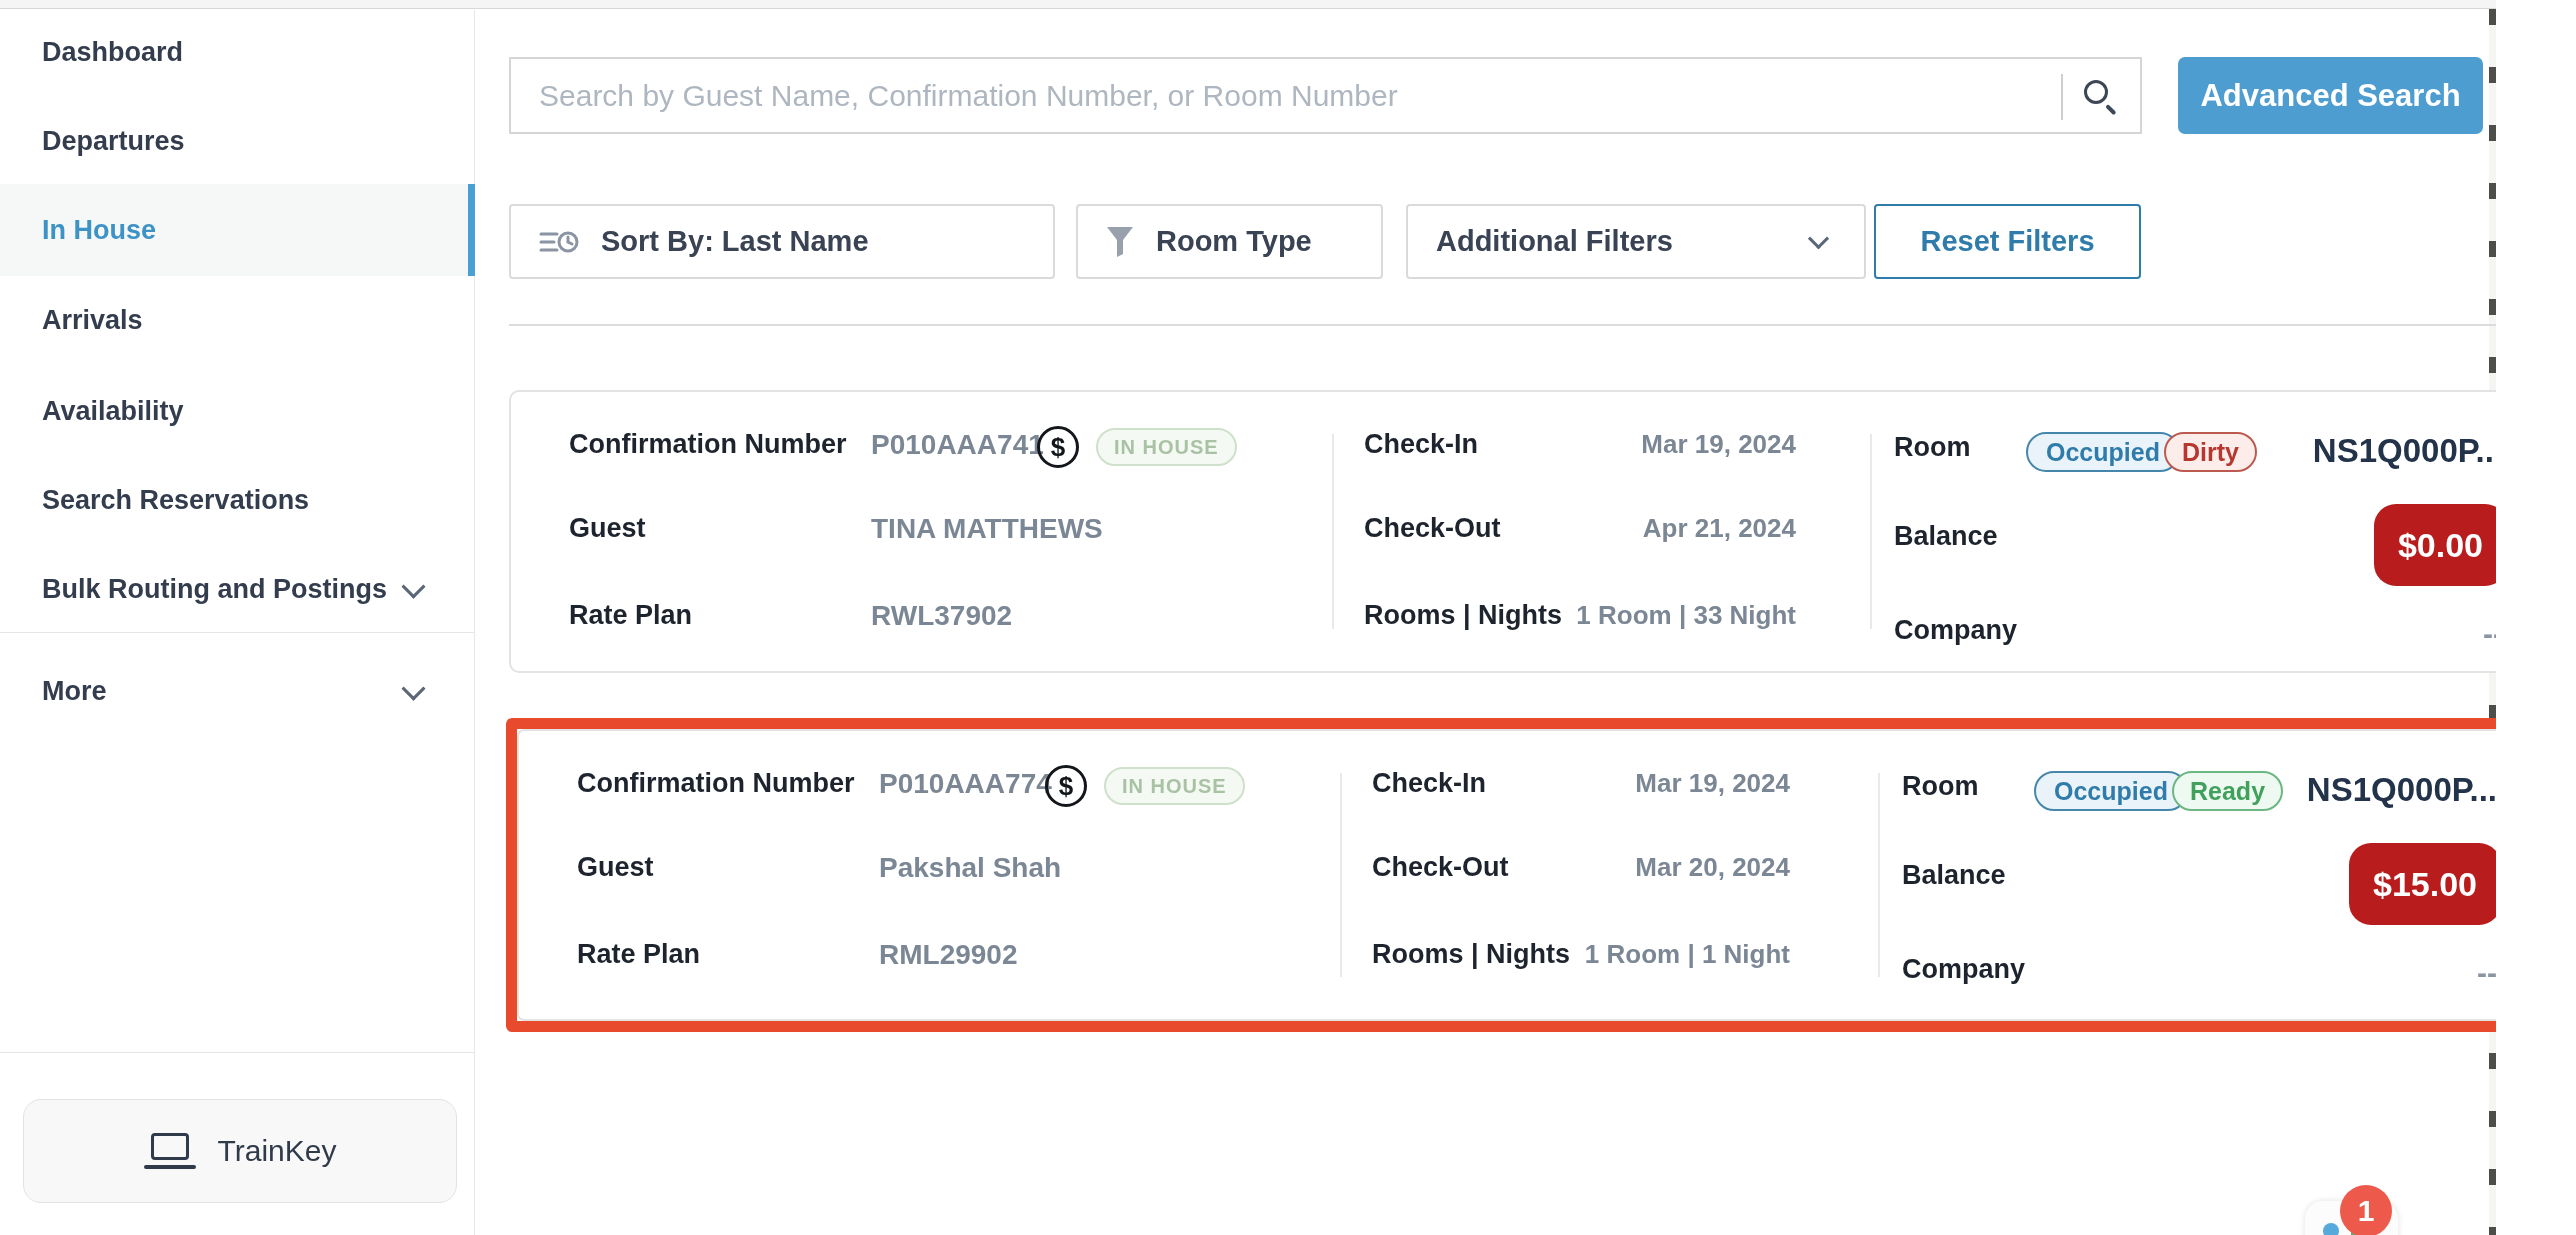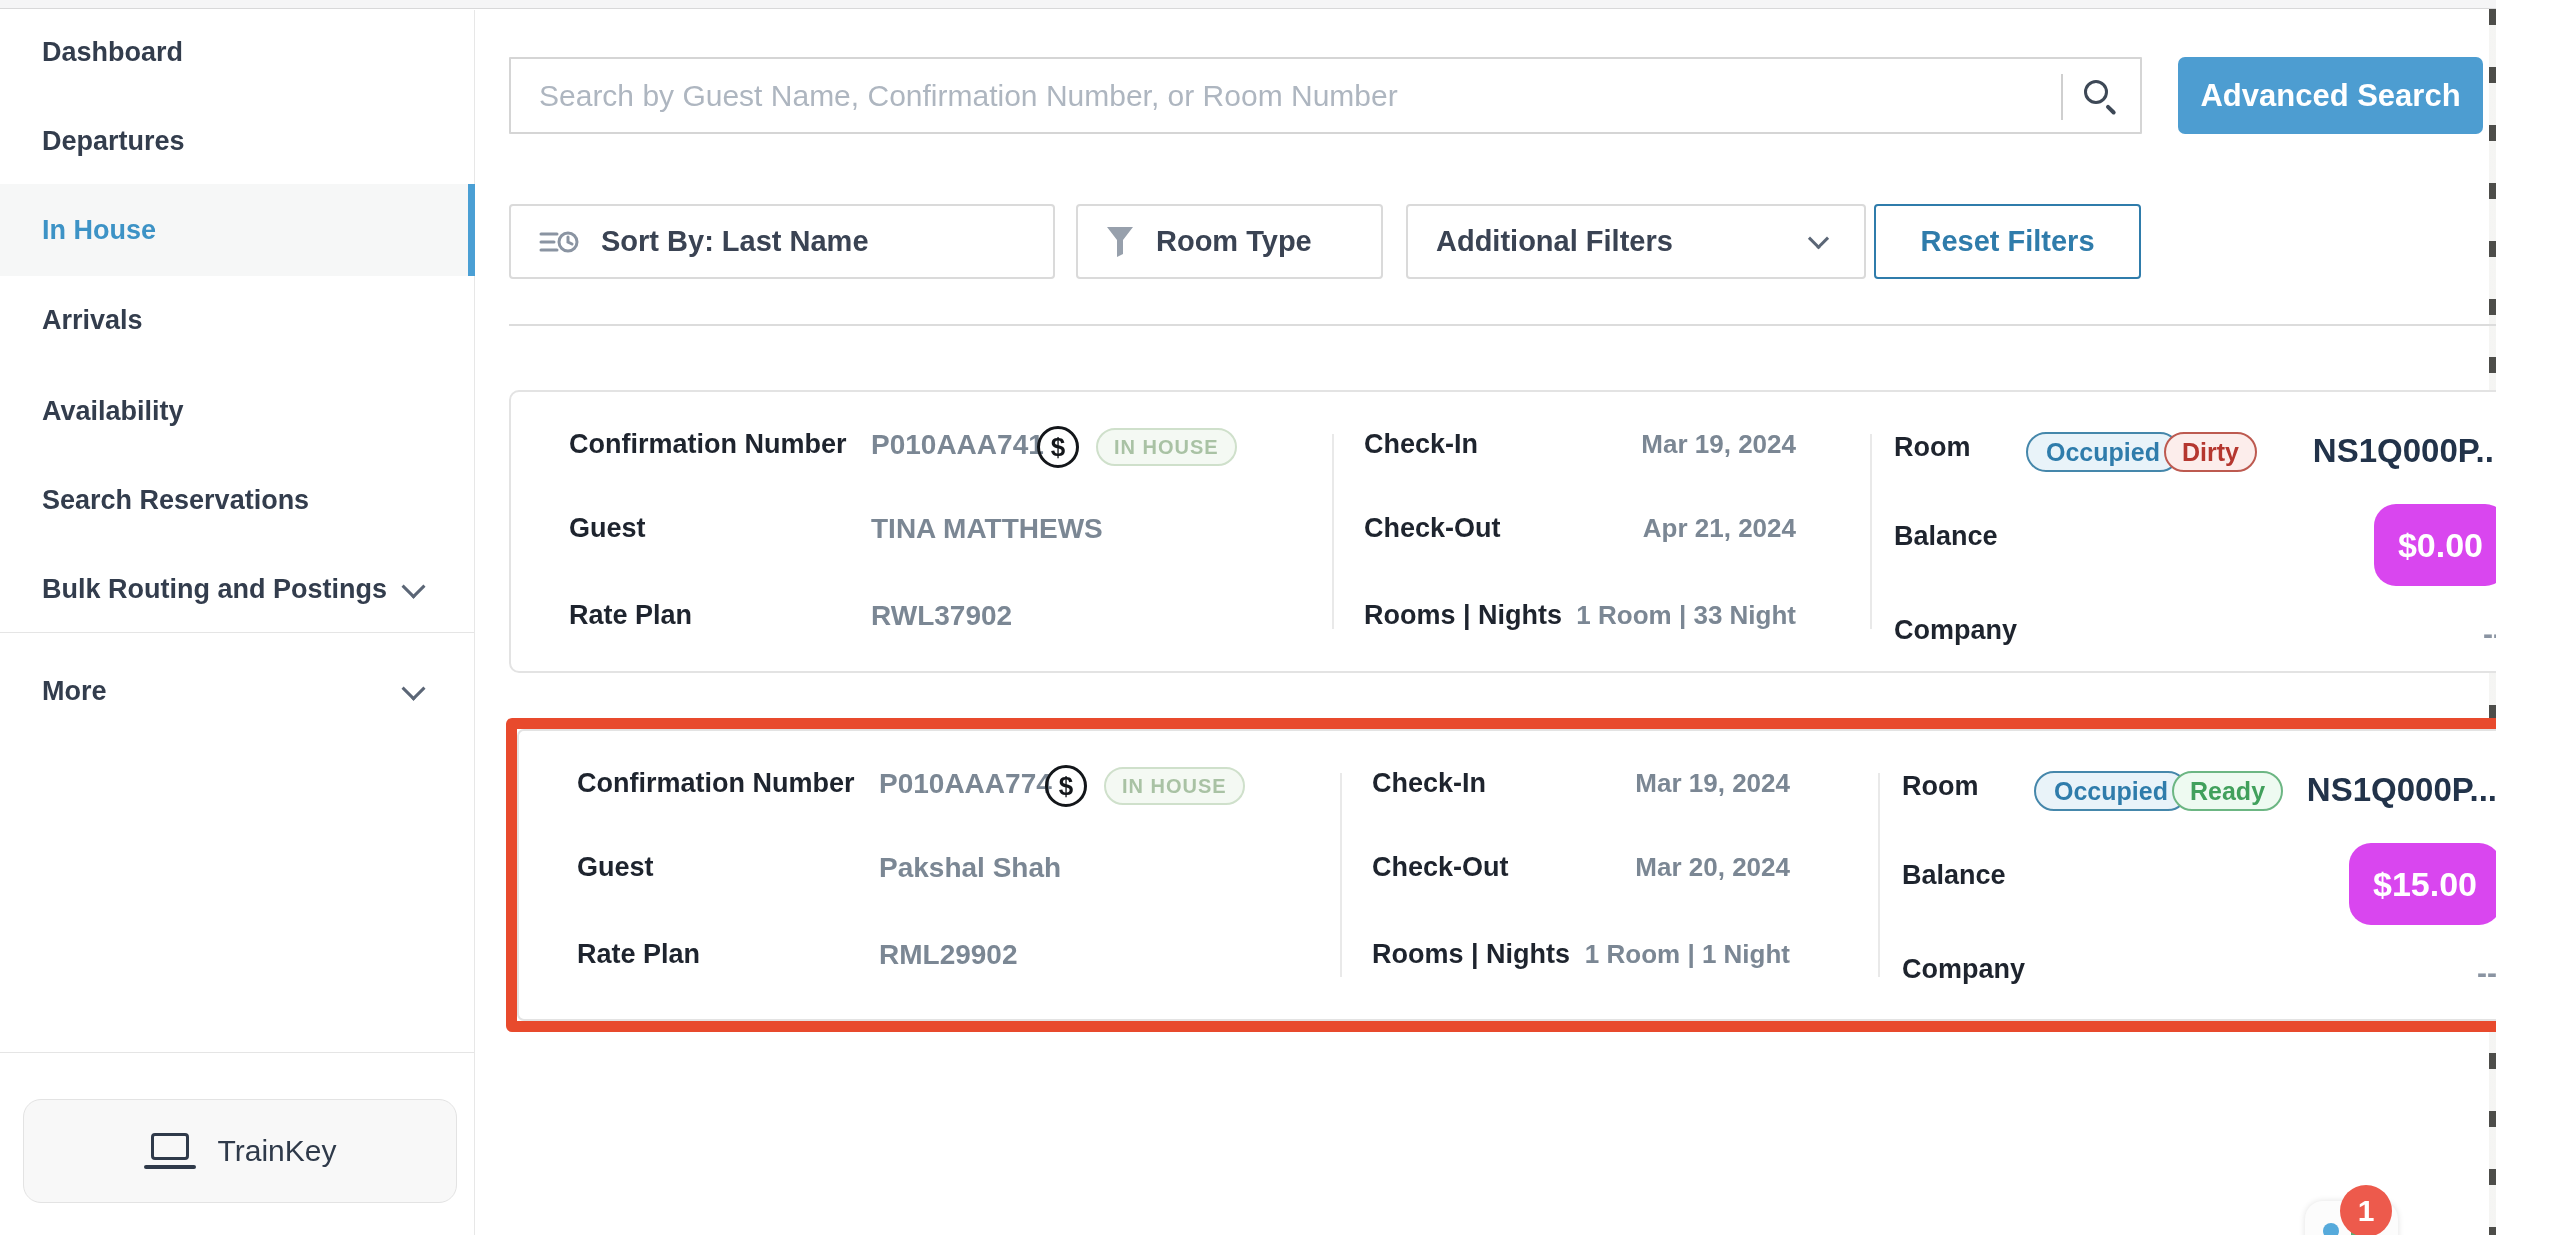--- a/index.html
+++ b/index.html
@@ -99,21 +99,21 @@
   .pill-inhouse { left:585px; top:36px; height:38px; padding:0 16px;
     border:2px solid #cfe0cb; background:#f4f9f3; color:#a9c2a4;
     font-size:20px; font-weight:700; letter-spacing:1px; }
   .pill-occupied { left:1515px; top:40px; height:40px; padding:0 18px;
     border:2.5px solid #4587ab; background:#e9f3f9; color:#2f7cab; font-size:25px; font-weight:700; }
   .pill-hk { left:1653px; top:40px; height:40px; padding:18px 16px; font-size:25px; font-weight:700; }
   .pill-dirty { border:2.5px solid #bd5a50; background:#fcedeb; color:#b5372f; }
   .pill-ready { border:2.5px solid #6cb683; background:#eefaf1; color:#41a05c; }
   .room-num { position:absolute; right:34px; top:40px; font-size:33px; font-weight:700; color:#22334a; white-space:nowrap; }
   .balance-btn { position:absolute; right:30px; top:112px; height:82px; padding:0 24px;
-    background:#d946ef; border-radius:22px; color:#fff; font-size:34px; font-weight:600;
+    background:#b91c1c; border-radius:22px; color:#fff; font-size:34px; font-weight:600;
     display:flex; align-items:center; justify-content:center; cursor:pointer; }
   .company-val { position:absolute; right:34px; top:225px; font-size:30px; font-weight:700; color:#8a94a2; }
 
   
   .chat-launcher { position:absolute; left:2305px; top:1197px; width:93px; height:60px; cursor:pointer; }
   .chat-app { position:absolute; left:0; top:4px; width:93px; height:56px; background:#fcfcfc;
     border-radius:18px 18px 0 0; box-shadow:0 0 6px rgba(0,0,0,.12); }
   .chat-app .b-dot { position:absolute; left:18px; top:22px; width:16px; height:16px; border-radius:50%; background:#56aadb; }
   .chat-app .g-bar1 { position:absolute; left:46px; top:18px; width:15px; height:42px; border-radius:8px; background:#58b174; }
   .notif-badge { position:absolute; left:35px; top:-12px; width:52px; height:52px; border-radius:50%;

